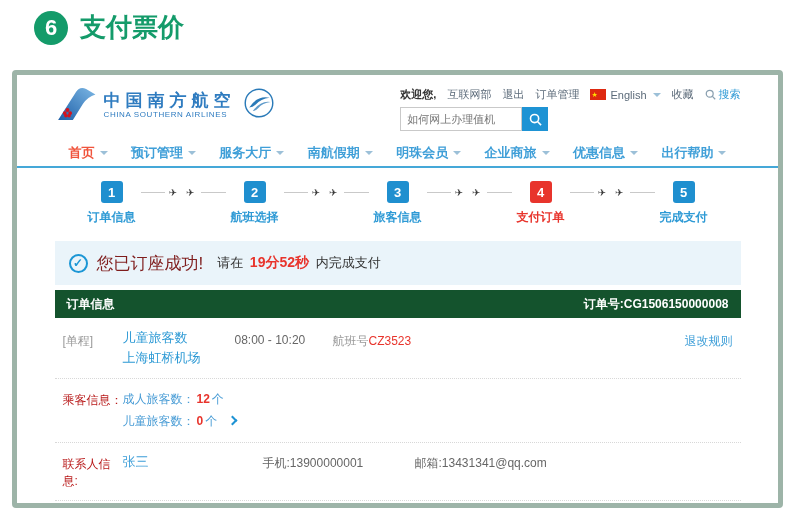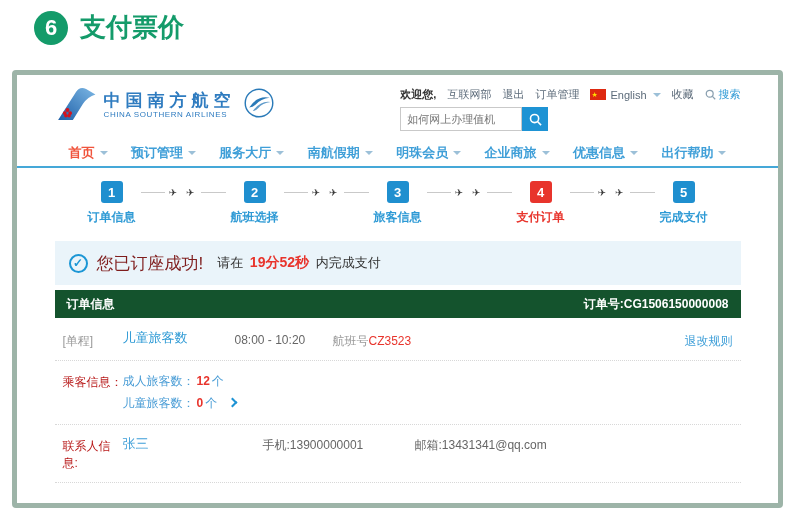--- a/index.html
+++ b/index.html
@@ -253,20 +253,21 @@
     <span>订单信息</span>
     <span>订单号:CG1506150000008</span>
   </div>
 
   <div class="site-inner">
 
     <div class="row">
       <span class="col-type">[单程]</span>
       <span class="col-airports">
         <div>儿童旅客数</div>
+        <div>上海虹桥机场</div>
       </span>
       <span class="col-time">08:00 - 10:20</span>
       <span class="col-flight">
         <span class="lbl">航班号</span><span class="val">CZ3523</span>
       </span>
       <span class="col-rules">
         <a href="#">退改规则</a>
       </span>
     </div>
 

